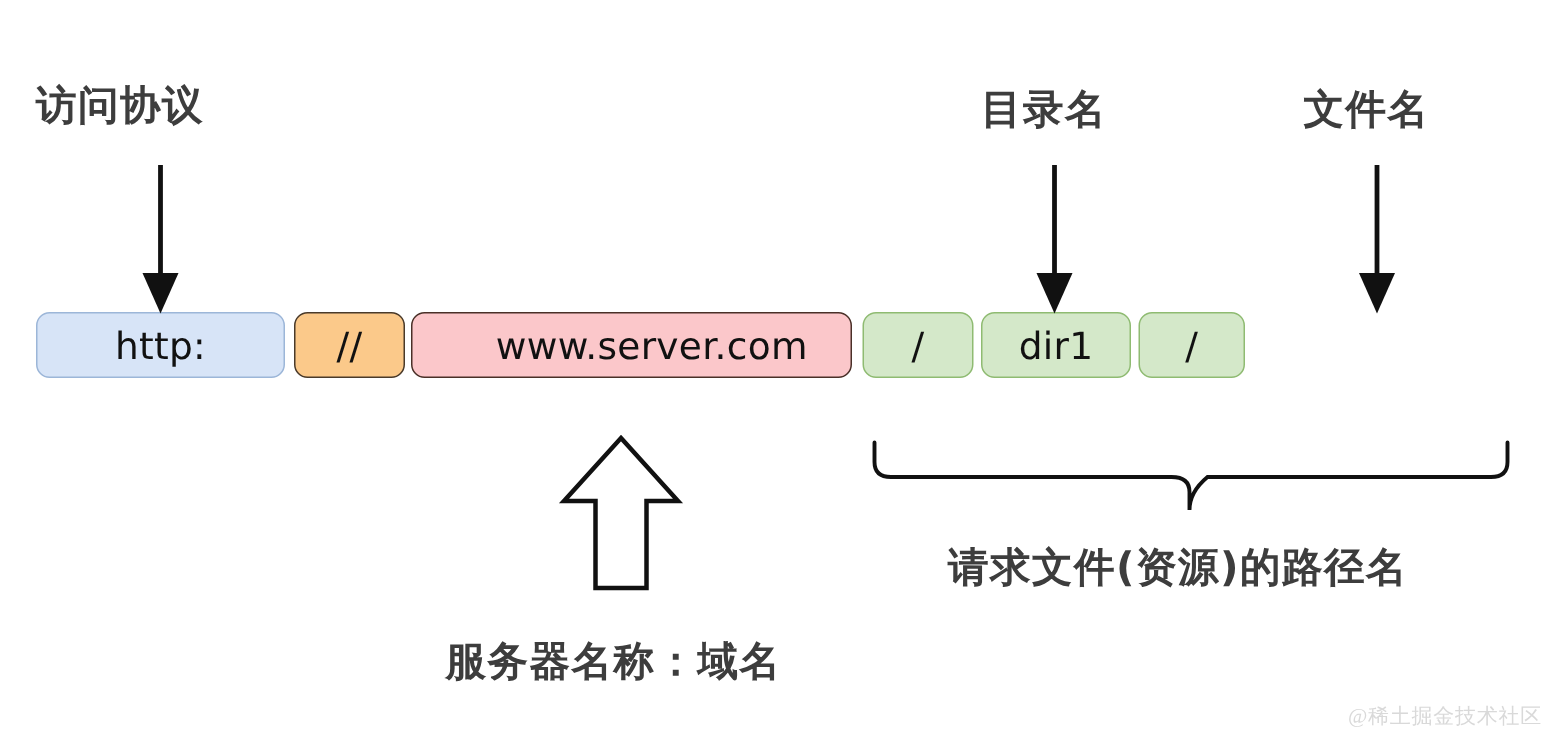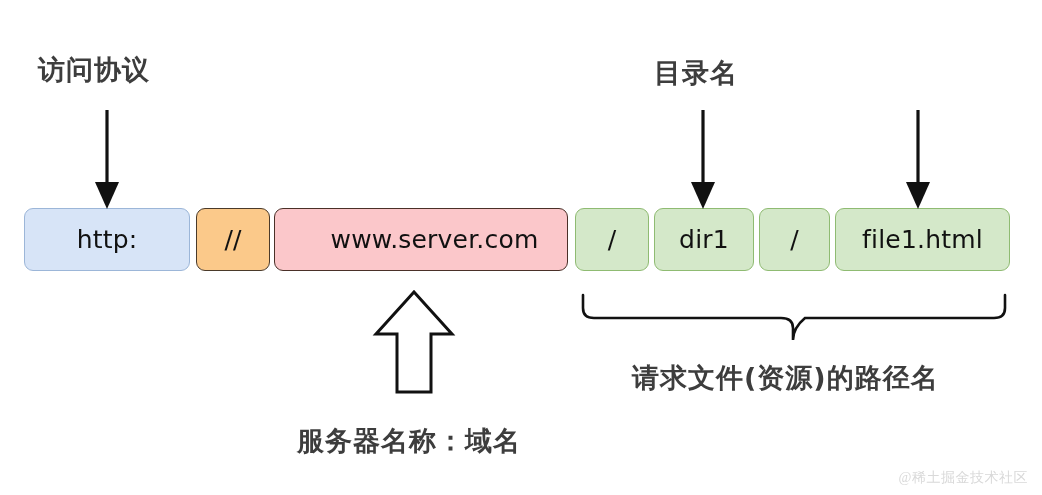--- a/index.html
+++ b/index.html
@@ -20,21 +20,21 @@
     position: absolute;
     inset: 0;
     width: 1042px;
     height: 495px;
   }
 
   
   .seg {
     position: absolute;
     top: 208px;
-    height: 63px;
+    height: 44px;
     box-sizing: border-box;
     border-radius: 9px;
     display: flex;
     align-items: center;
     justify-content: center;
     font-family: "DejaVu Sans", sans-serif;
     font-size: 25px;
     color: #111111;
     letter-spacing: 0.2px;
     white-space: nowrap;
@@ -67,21 +67,21 @@
   
   .cjk-label {
     position: absolute;
     font-family: "DejaVu Sans", sans-serif;
     font-weight: bold;
     font-size: 27px;
     color: #3d3d3d;
     white-space: nowrap;
     letter-spacing: 1px;
   }
-  .lbl-protocol { left: 38px;  top: 52px; }
+  .lbl-protocol { left: 24px;  top: 52px; }
   .lbl-dirname  { left: 654px; top: 55px; text-align: center; }
   .lbl-filename { left: 869px; top: 55px; }
   .lbl-server   { left: 297px; top: 423px; font-family: Liberation Serif, serif; }
   .lbl-path     { left: 632px; top: 360px; text-align: center; }
 
   
   .watermark {
     position: absolute;
     right: 14px;
     bottom: 8px;
@@ -121,28 +121,26 @@
   </div>
 
   <div class="seg seg-green seg-dir">
     <span>dir1</span>
   </div>
 
   <div class="seg seg-green seg-sep2">
     <span>/</span>
   </div>
 
-  <div class="seg seg-green seg-file">
-    <span>file1.html</span>
-  </div>
 
   <div class="cjk-label lbl-protocol">访问协议</div>
 
   <div class="cjk-label lbl-dirname">目录名</div>
 
+  <div class="cjk-label lbl-filename">文件名</div>
 
   <div class="cjk-label lbl-server">服务器名称：域名</div>
 
   <div class="cjk-label lbl-path">请求文件(资源)的路径名</div>
 
   <svg class="overlay" width="1042" height="495" viewBox="0 0 1042 495">
 
     <g>
       <line x1="107" y1="110" x2="107" y2="193" stroke="#111111" stroke-width="3.2"></line>
       <polygon points="107,209 95,182 119,182" fill="#111111"></polygon>

